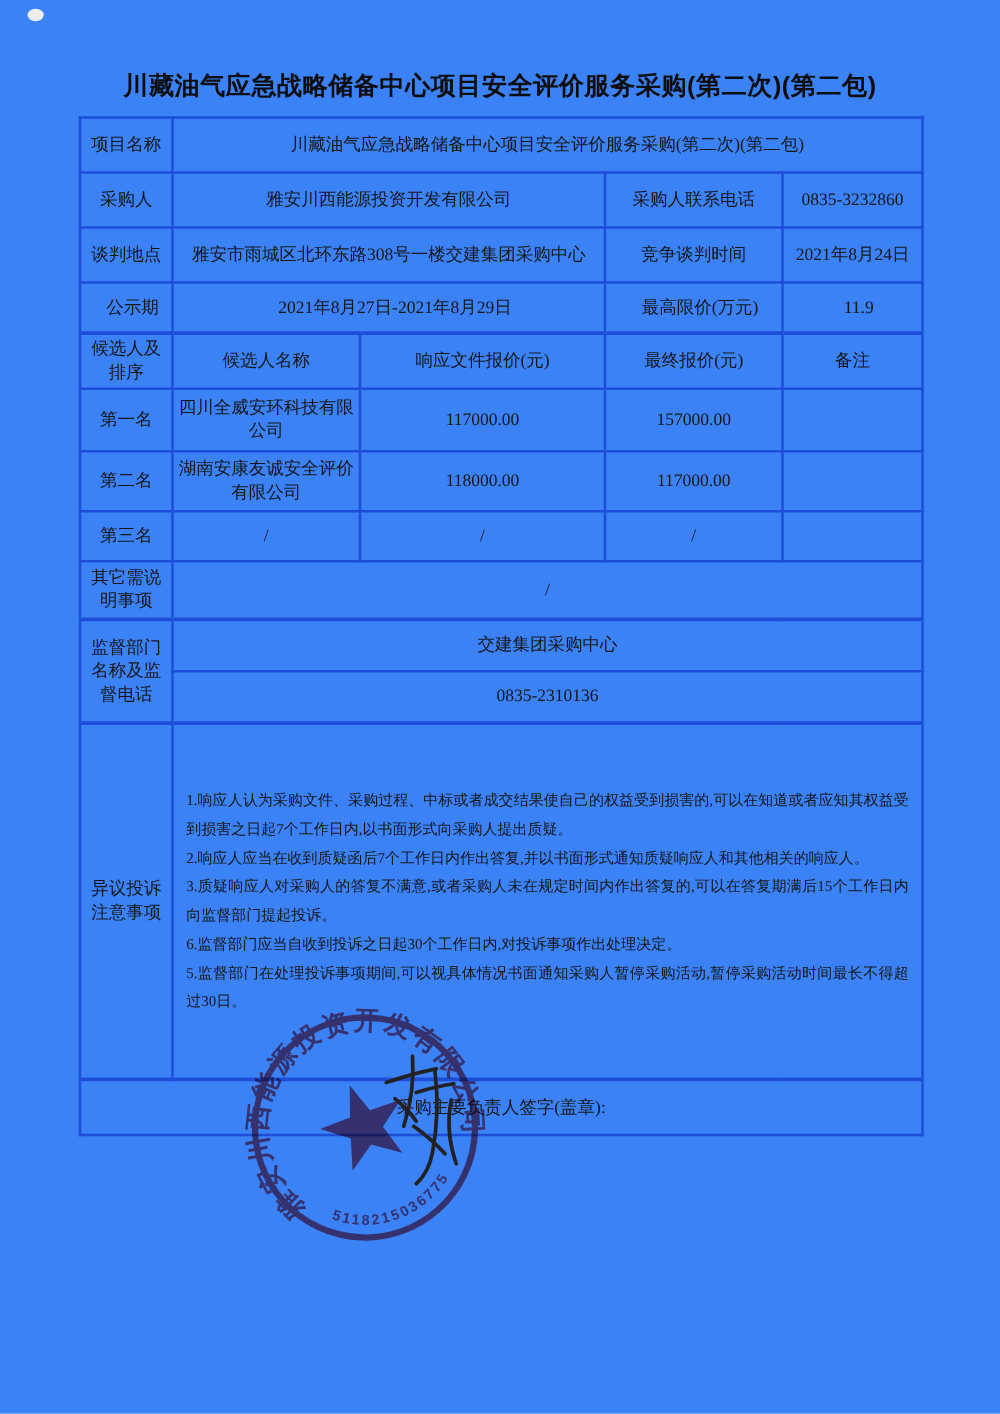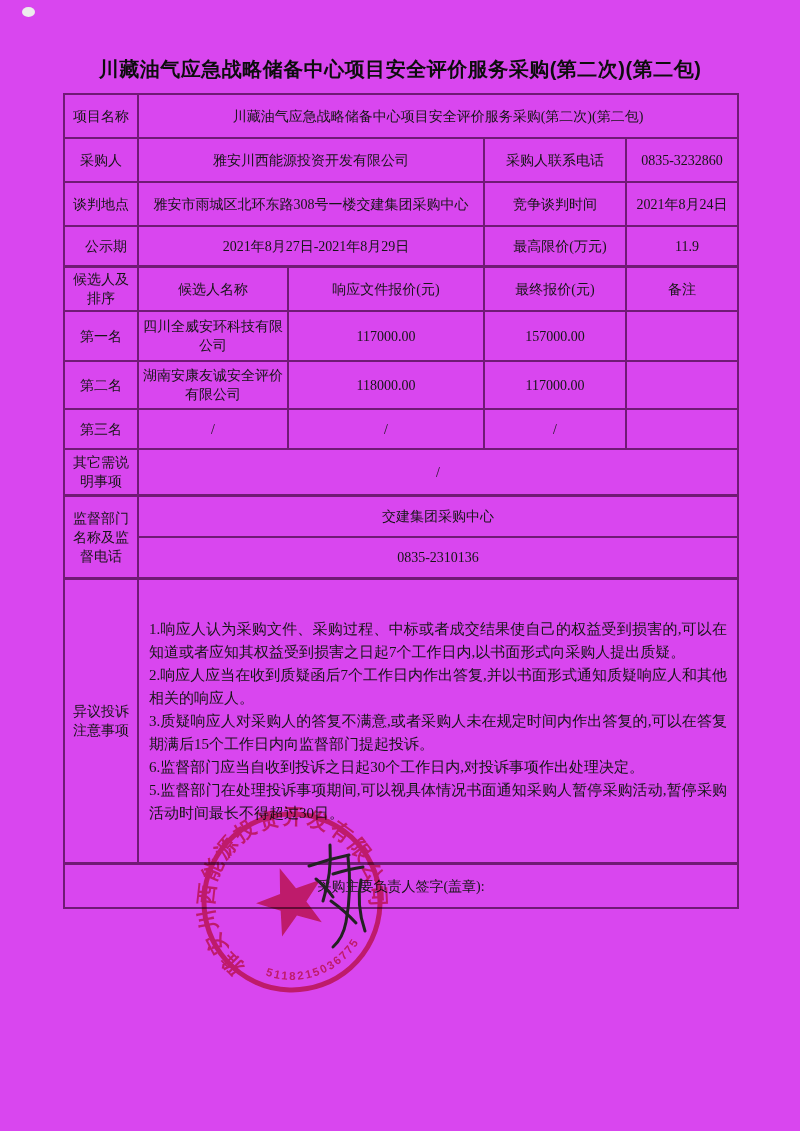--- a/index.html
+++ b/index.html
@@ -1,19 +1,19 @@
 <!DOCTYPE html>
 <html><head>
 <meta charset="utf-8">
 <style>
   html,body{margin:0;padding:0;}
   .page{
     position:relative;
     width:800px;height:1131px;
-    background:#d946ef;
+    background:#3b82f6;
     overflow:hidden;
     font-family:"Liberation Serif","DejaVu Serif",serif;
     color:#141414;
   }
   .smudge{position:absolute;left:22px;top:7px;width:13px;height:10px;
     background:#ededed;border-radius:50%;}
   .title{
     padding-top:54px;
     text-align:center;
     font-family:"Liberation Sans","DejaVu Sans",sans-serif;
@@ -24,21 +24,21 @@
     color:#0d0d0d;
   }
   table.doc{
     margin:9px 0 0 63px;
     width:674px;
     border-collapse:collapse;
     table-layout:fixed;
     background:transparent;
   }
   table.doc td{
-    border:2px solid #701a75;
+    border:2px solid #1d4ed8;
     font-size:14px;
     line-height:19px;
     vertical-align:middle;
     text-align:center;
     padding:2px 4px;
     overflow:hidden;
     color:#161616;
   }
   td.left{text-align:left;padding-left:8px;}
   td.label{text-align:center;padding:2px 4px;}
@@ -52,21 +52,21 @@
   tr.r-c2 td{height:42px;}
   tr.r-c3 td{height:34px;}
   tr.r-other td{height:40px;}
   tr.r-sup td{height:35px;text-align:center;}
   tr.r-obj td{height:278px;}
   tr.r-sign td{height:38px;}
   .bt3{border-top-width:3px !important;}
   .slash{font-size:15px;}
   .objection-text{
     text-align:justify;
-    font-size:15px;
+    font-size:12px;
     line-height:23px;
     padding:0 6px;
   }
   .sign-cell{font-size:14.5px;}
   
   .seal{
     position:absolute;
     left:192px;top:802px;
     width:200px;height:200px;
     transform:rotate(-20deg);

